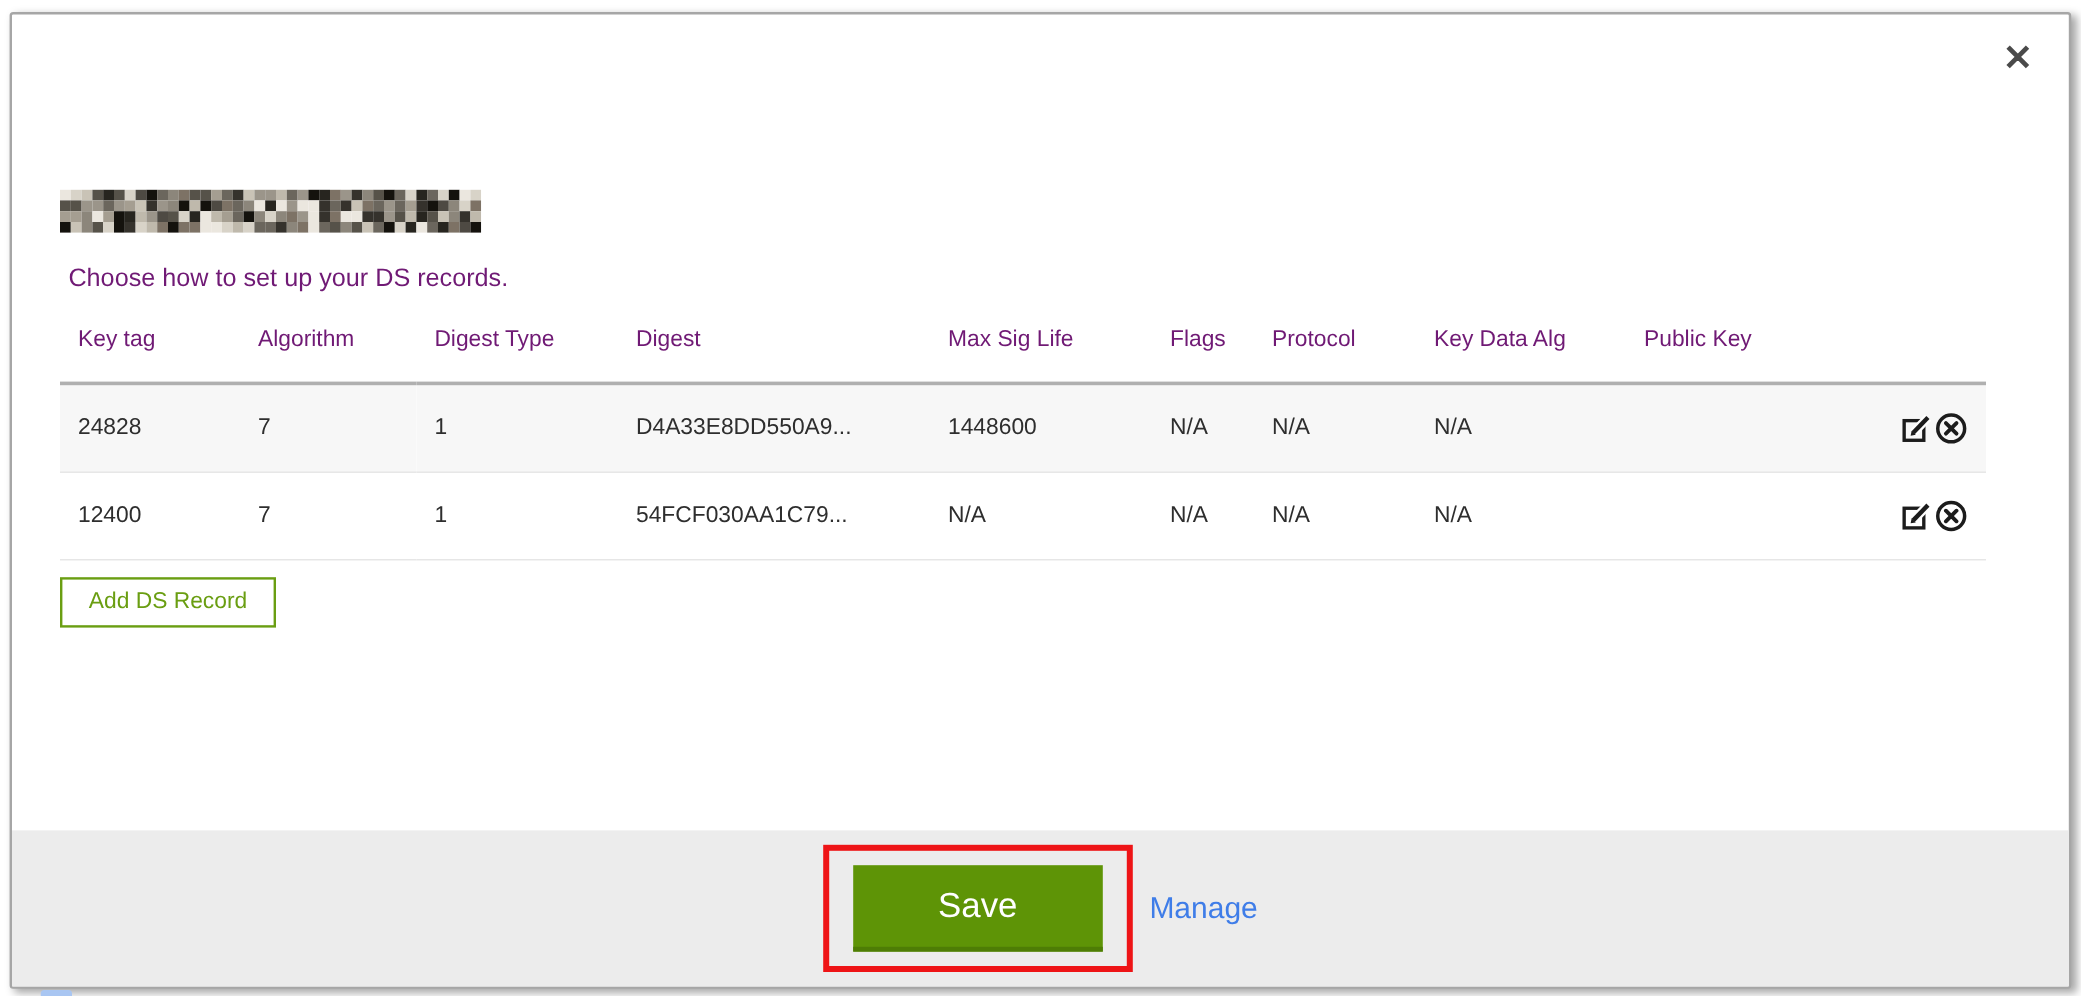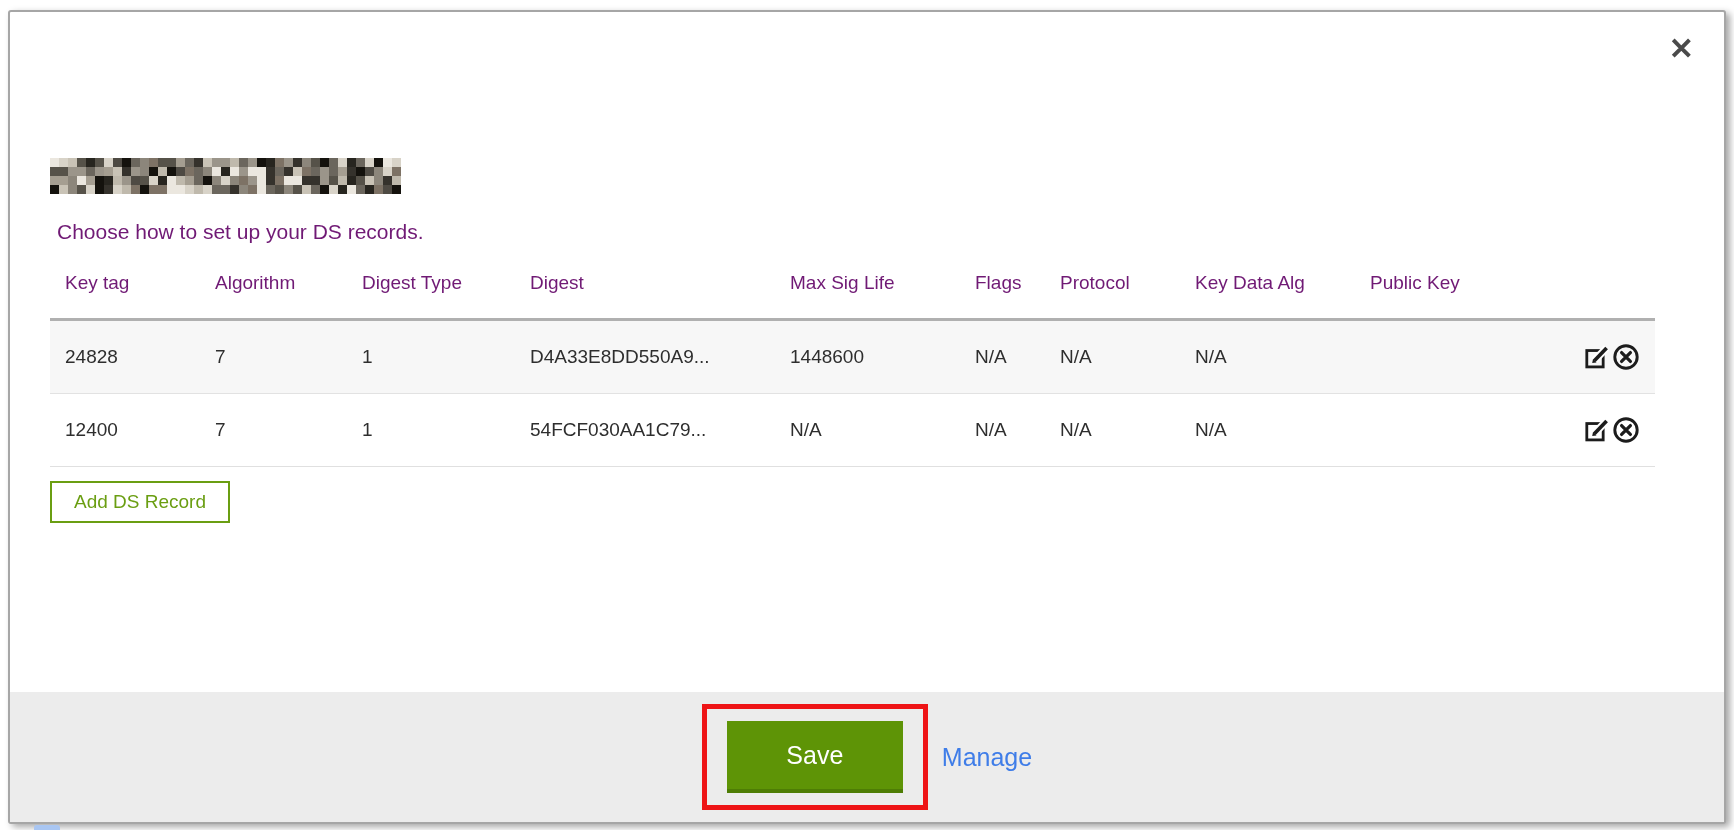--- a/index.html
+++ b/index.html
@@ -106,26 +106,26 @@
     align-items: center;
     justify-content: center;
     gap: 14px;
   }
   .annotation-box {
     border: 5px solid #ee1416;
     padding: 12px 20px;
     background: transparent;
   }
   .save-btn {
-    width: 176px; height: 72px;
+    width: 208px; height: 72px;
     background: #5e9406;
     border: none;
     border-bottom: 4px solid #4e7d05;
     color: #ffffff;
-    font-size: 25px;
+    font-size: 29px;
     cursor: pointer;
     font-family: "Liberation Sans", sans-serif;
   }
   .cancel-link {
     font-size: 25px;
     color: #3f7de8;
     text-decoration: none;
     cursor: pointer;
   }
   .bg-fragment {

